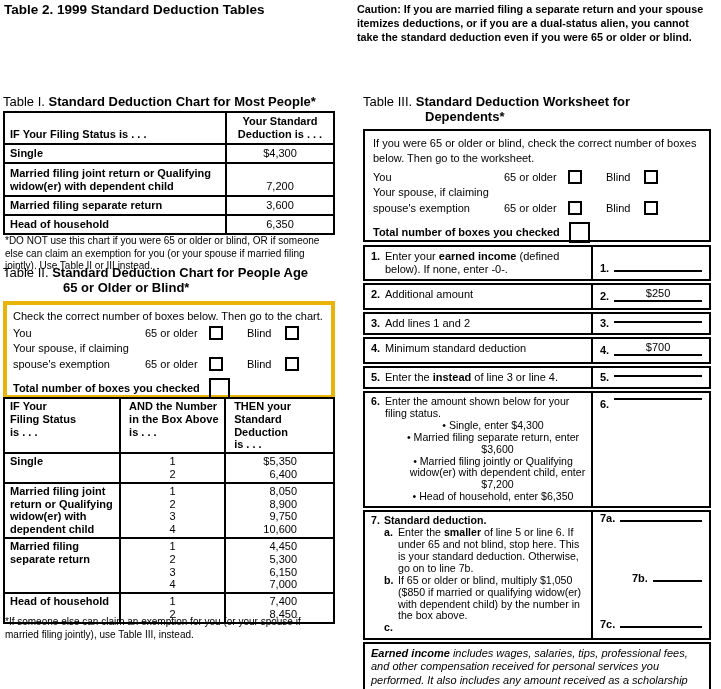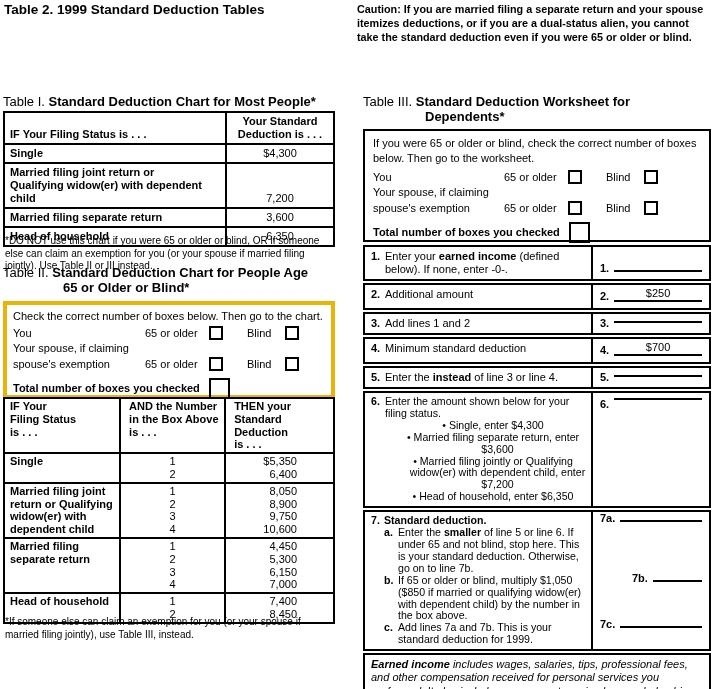--- a/index.html
+++ b/index.html
@@ -17,21 +17,21 @@
   
   .sec-title { font-size:13px; line-height:14.5px; }
   .sec-title .prefix { font-weight:normal; }
   .sec-title .t { font-weight:bold; }
   .title2 { font-weight:bold; font-size:13px; }
 
   
   #t1-title { left:3px; top:95px; }
   #t1 { left:3px; top:111px; width:332px; border-collapse:collapse; }
   #t1 td { border:2px solid #000; font-size:11px; line-height:13px; vertical-align:bottom; }
-  #t1 .c1 { width:222px; padding:2px 20px 2px 5px; font-weight:bold; }
+  #t1 .c1 { width:222px; padding:2px 8px 2px 5px; font-weight:bold; }
   #t1 .c2 { text-align:center; padding:2px 2px; }
   #t1 .hdr .c2 { font-weight:bold;margin-top:12px; }
   #t1 tr.hr1 { height:29px; }
   #t1 tr.r1, #t1 tr.r3, #t1 tr.r4 { height:18px; }
   #t1 tr.r2 { height:33px; }
 
   .footnote { font-size:10px; line-height:12.5px; }
   #t1-foot { left:5px; top:235px; width:330px; }
 
   
@@ -364,21 +364,20 @@
         <div class="ws7-item">
           <span class="letter">a.</span>
           <span>Enter the </span><span class="b">smaller</span><span> of line 5 or line 6. If under 65 and not blind, stop here. This is your standard deduction. Otherwise, go on to line 7b.</span>
         </div>
         <div class="ws7-item">
           <span class="letter">b.</span>
           <span>If 65 or older or blind, multiply $1,050 ($850 if married or qualifying widow(er) with dependent child) by the number in the box above.</span>
         </div>
         <div class="ws7-item">
           <span class="letter">c.</span>
-          <span>Add lines 7a and 7b. This is your standard deduction for 1999.</span>
         </div>
       </div>
       <div class="ws-entry" style="display:block;">
         <div class="abs-entry" style="top:0;">
           <span class="e-lab">7a.</span>
           <span class="e-line"></span>
         </div>
         <div class="abs-entry" style="top:60px;margin-left:32px;">
           <span class="e-lab">7b.</span>
           <span class="e-line"></span>

